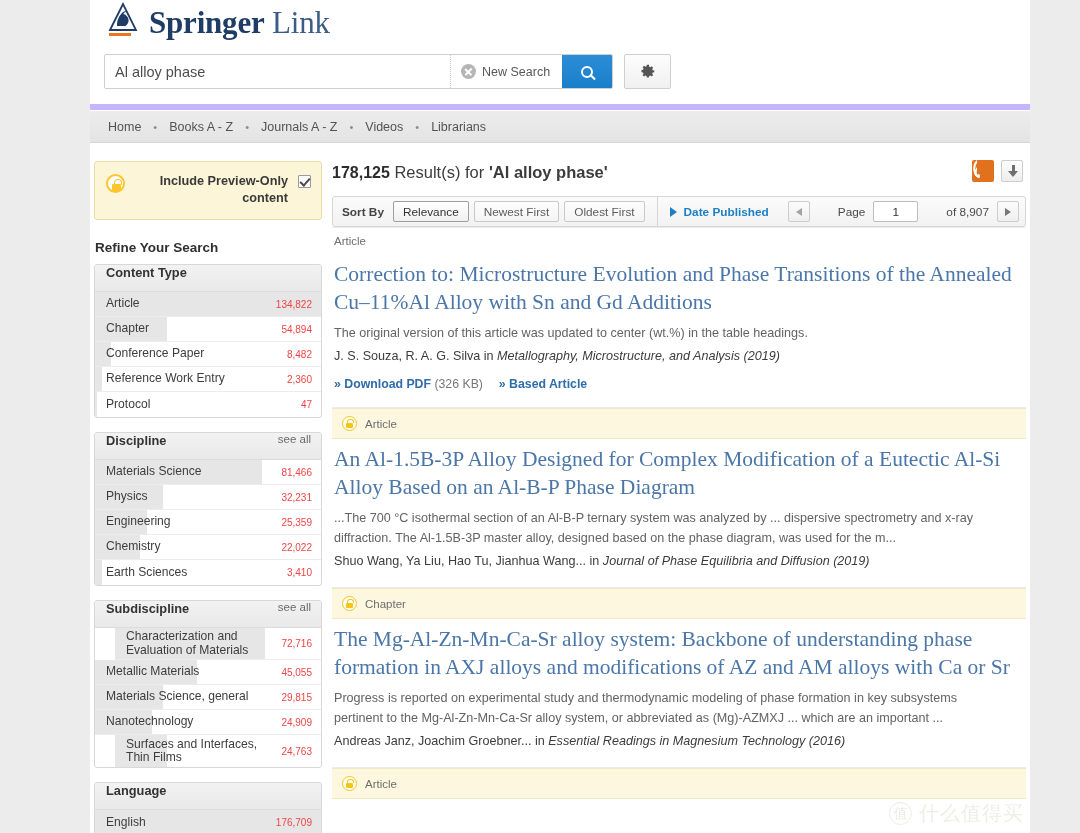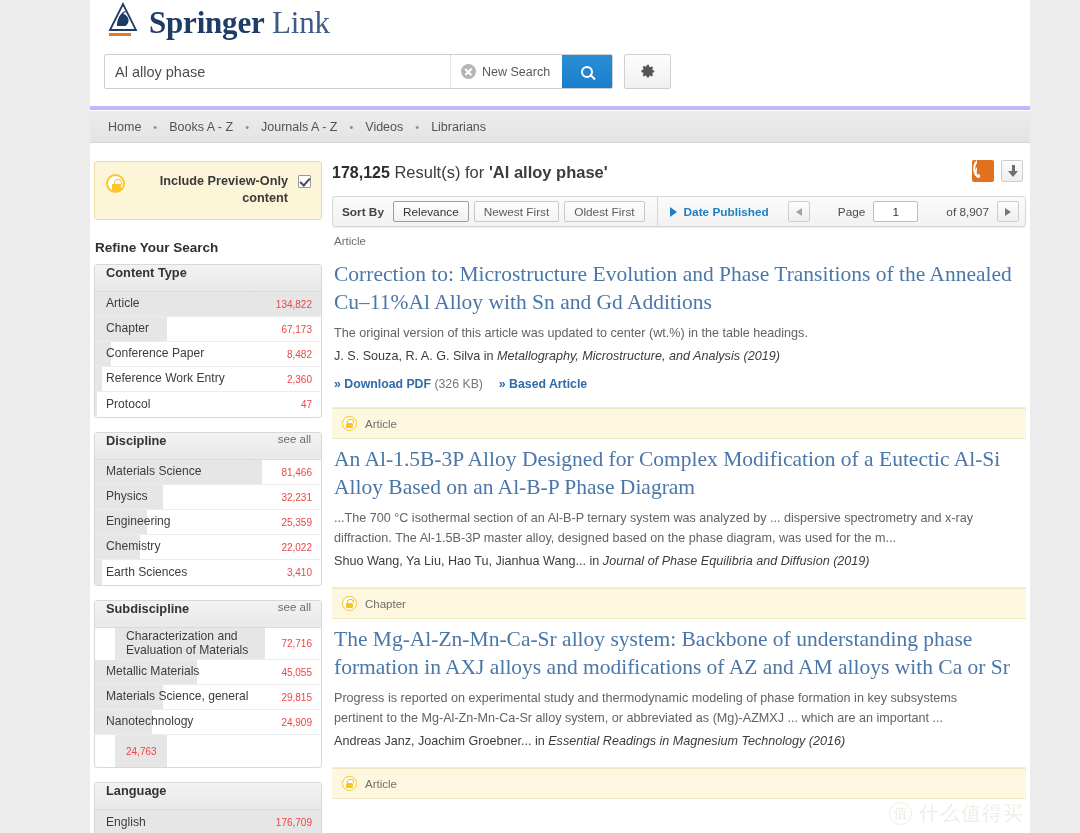--- a/index.html
+++ b/index.html
@@ -32,21 +32,21 @@
     color: #8d8d8d;
   }
 
   
   .header {
     position: absolute;
     left: 0; top: 0;
     width: 940px;
     height: 110px;
     background: #ffffff;
-    border-bottom: 4px solid #c4b5fd;
+    border-bottom: 6px solid #c4b5fd;
   }
 
   .brand {
     position: absolute;
     left: 14px;
     top: 0px;
     display: flex;
     align-items: center;
   }
   .brand-mark {
@@ -666,21 +666,21 @@
           <span class="f-seeall"></span>
         </div>
         <div class="facet-row">
           <span class="facet-bar" style="width:100%"></span>
           <span class="facet-name">Article</span>
           <span class="facet-count">134,822</span>
         </div>
         <div class="facet-row">
           <span class="facet-bar" style="width:32%"></span>
           <span class="facet-name">Chapter</span>
-          <span class="facet-count">67,173</span>
+          <span class="facet-count">54,894</span>
         </div>
         <div class="facet-row">
           <span class="facet-bar" style="width:7%"></span>
           <span class="facet-name">Conference Paper</span>
           <span class="facet-count">8,482</span>
         </div>
         <div class="facet-row">
           <span class="facet-bar" style="width:3%"></span>
           <span class="facet-name">Reference Work Entry</span>
           <span class="facet-count">2,360</span>
@@ -744,20 +744,21 @@
           <span class="facet-name">Materials Science, general</span>
           <span class="facet-count">29,815</span>
         </div>
         <div class="facet-row">
           <span class="facet-bar" style="width:25%"></span>
           <span class="facet-name">Nanotechnology</span>
           <span class="facet-count">24,909</span>
         </div>
         <div class="facet-row tall">
           <span class="facet-bar" style="width:25%"></span>
+          <span class="facet-name">Surfaces and Interfaces, Thin Films</span>
           <span class="facet-count">24,763</span>
         </div>
       </div>
 
       <div class="facet">
         <div class="facet-head">
           <span class="f-title">Language</span>
           <span class="f-seeall"></span>
         </div>
         <div class="facet-row">

